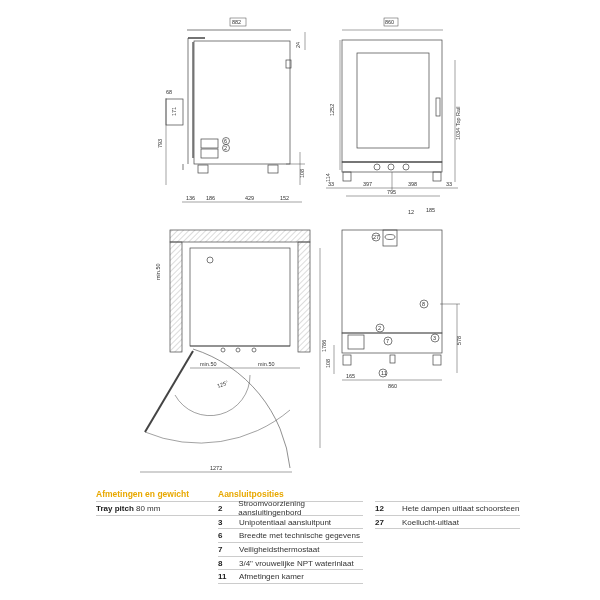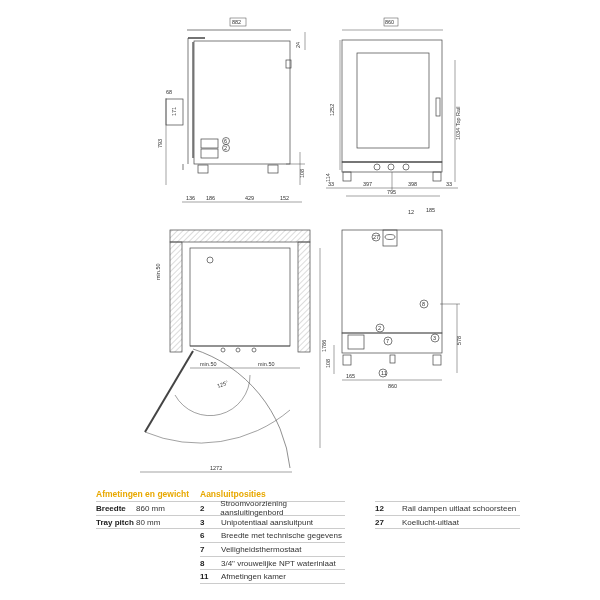--- a/index.html
+++ b/index.html
@@ -163,30 +163,26 @@
     <text x="330" y="368" transform="rotate(-90 330 368)">108</text>
     <text x="346" y="378">165</text>
     <text x="388" y="388">860</text>
   </g>
 </svg>
 </div>
 
 <div class="spec-section" style="left:96px; width:128px;">
   <div class="spec-title">Afmetingen en gewicht</div>
   <div class="spec-row">
-    <span class="spec-key">Breedte</span>
-    <span class="spec-val">860 mm</span>
-  </div>
-  <div class="spec-row">
     <span class="spec-key">Tray pitch</span>
     <span class="spec-val">80 mm</span>
   </div>
 </div>
 
-<div class="spec-section" style="left:200px; width:145px;">
+<div class="spec-section" style="left:218px; width:145px;">
   <div class="spec-title">Aansluitposities</div>
   <div class="spec-row">
     <span class="conn-num">2</span>
     <span class="conn-label">Stroomvoorziening aansluitingenbord</span>
   </div>
   <div class="spec-row">
     <span class="conn-num">3</span>
     <span class="conn-label">Unipotentiaal aansluitpunt</span>
   </div>
   <div class="spec-row">
@@ -204,19 +200,19 @@
   <div class="spec-row">
     <span class="conn-num">11</span>
     <span class="conn-label">Afmetingen kamer</span>
   </div>
 </div>
 
 <div class="spec-section" style="left:375px; width:145px;">
   <div class="spec-title" style="color:transparent;">&nbsp;</div>
   <div class="spec-row">
     <span class="conn-num w">12</span>
-    <span class="conn-label">Rail dampen uitlaat schoorsteen</span>
+    <span class="conn-label">Hete dampen uitlaat schoorsteen</span>
   </div>
   <div class="spec-row">
     <span class="conn-num w">27</span>
     <span class="conn-label">Koellucht-uitlaat</span>
   </div>
 </div>
 
 </body></html>

